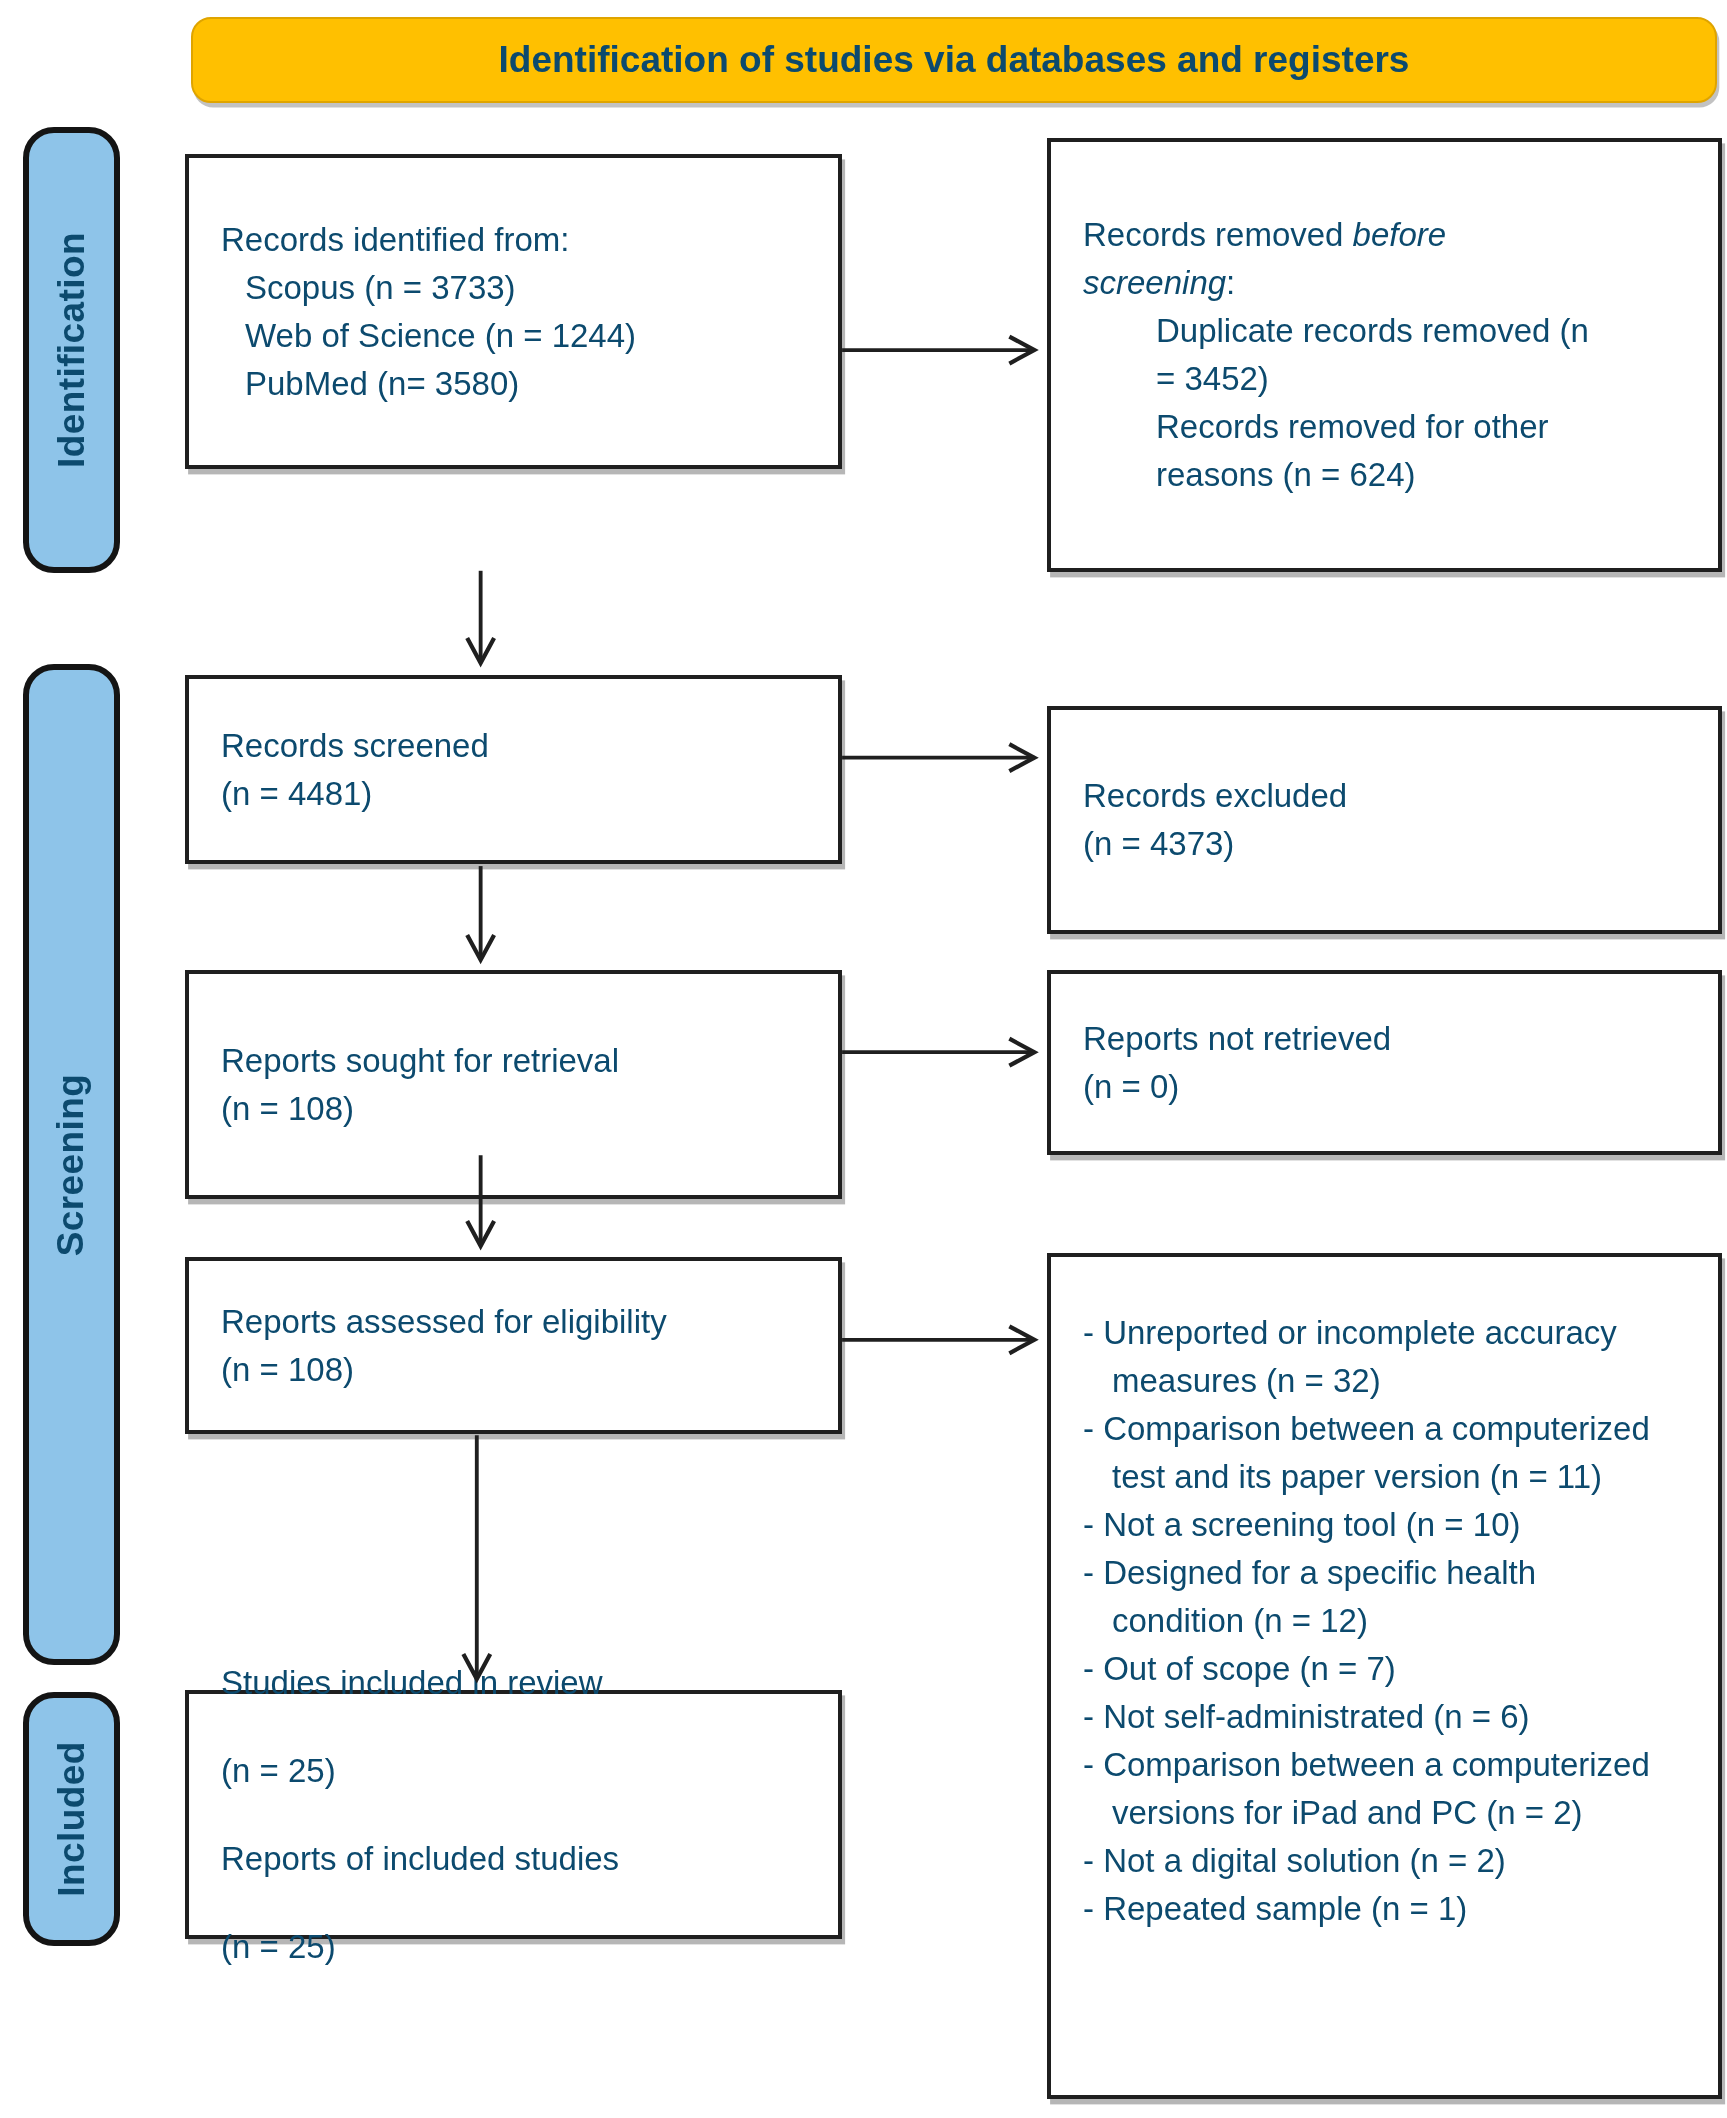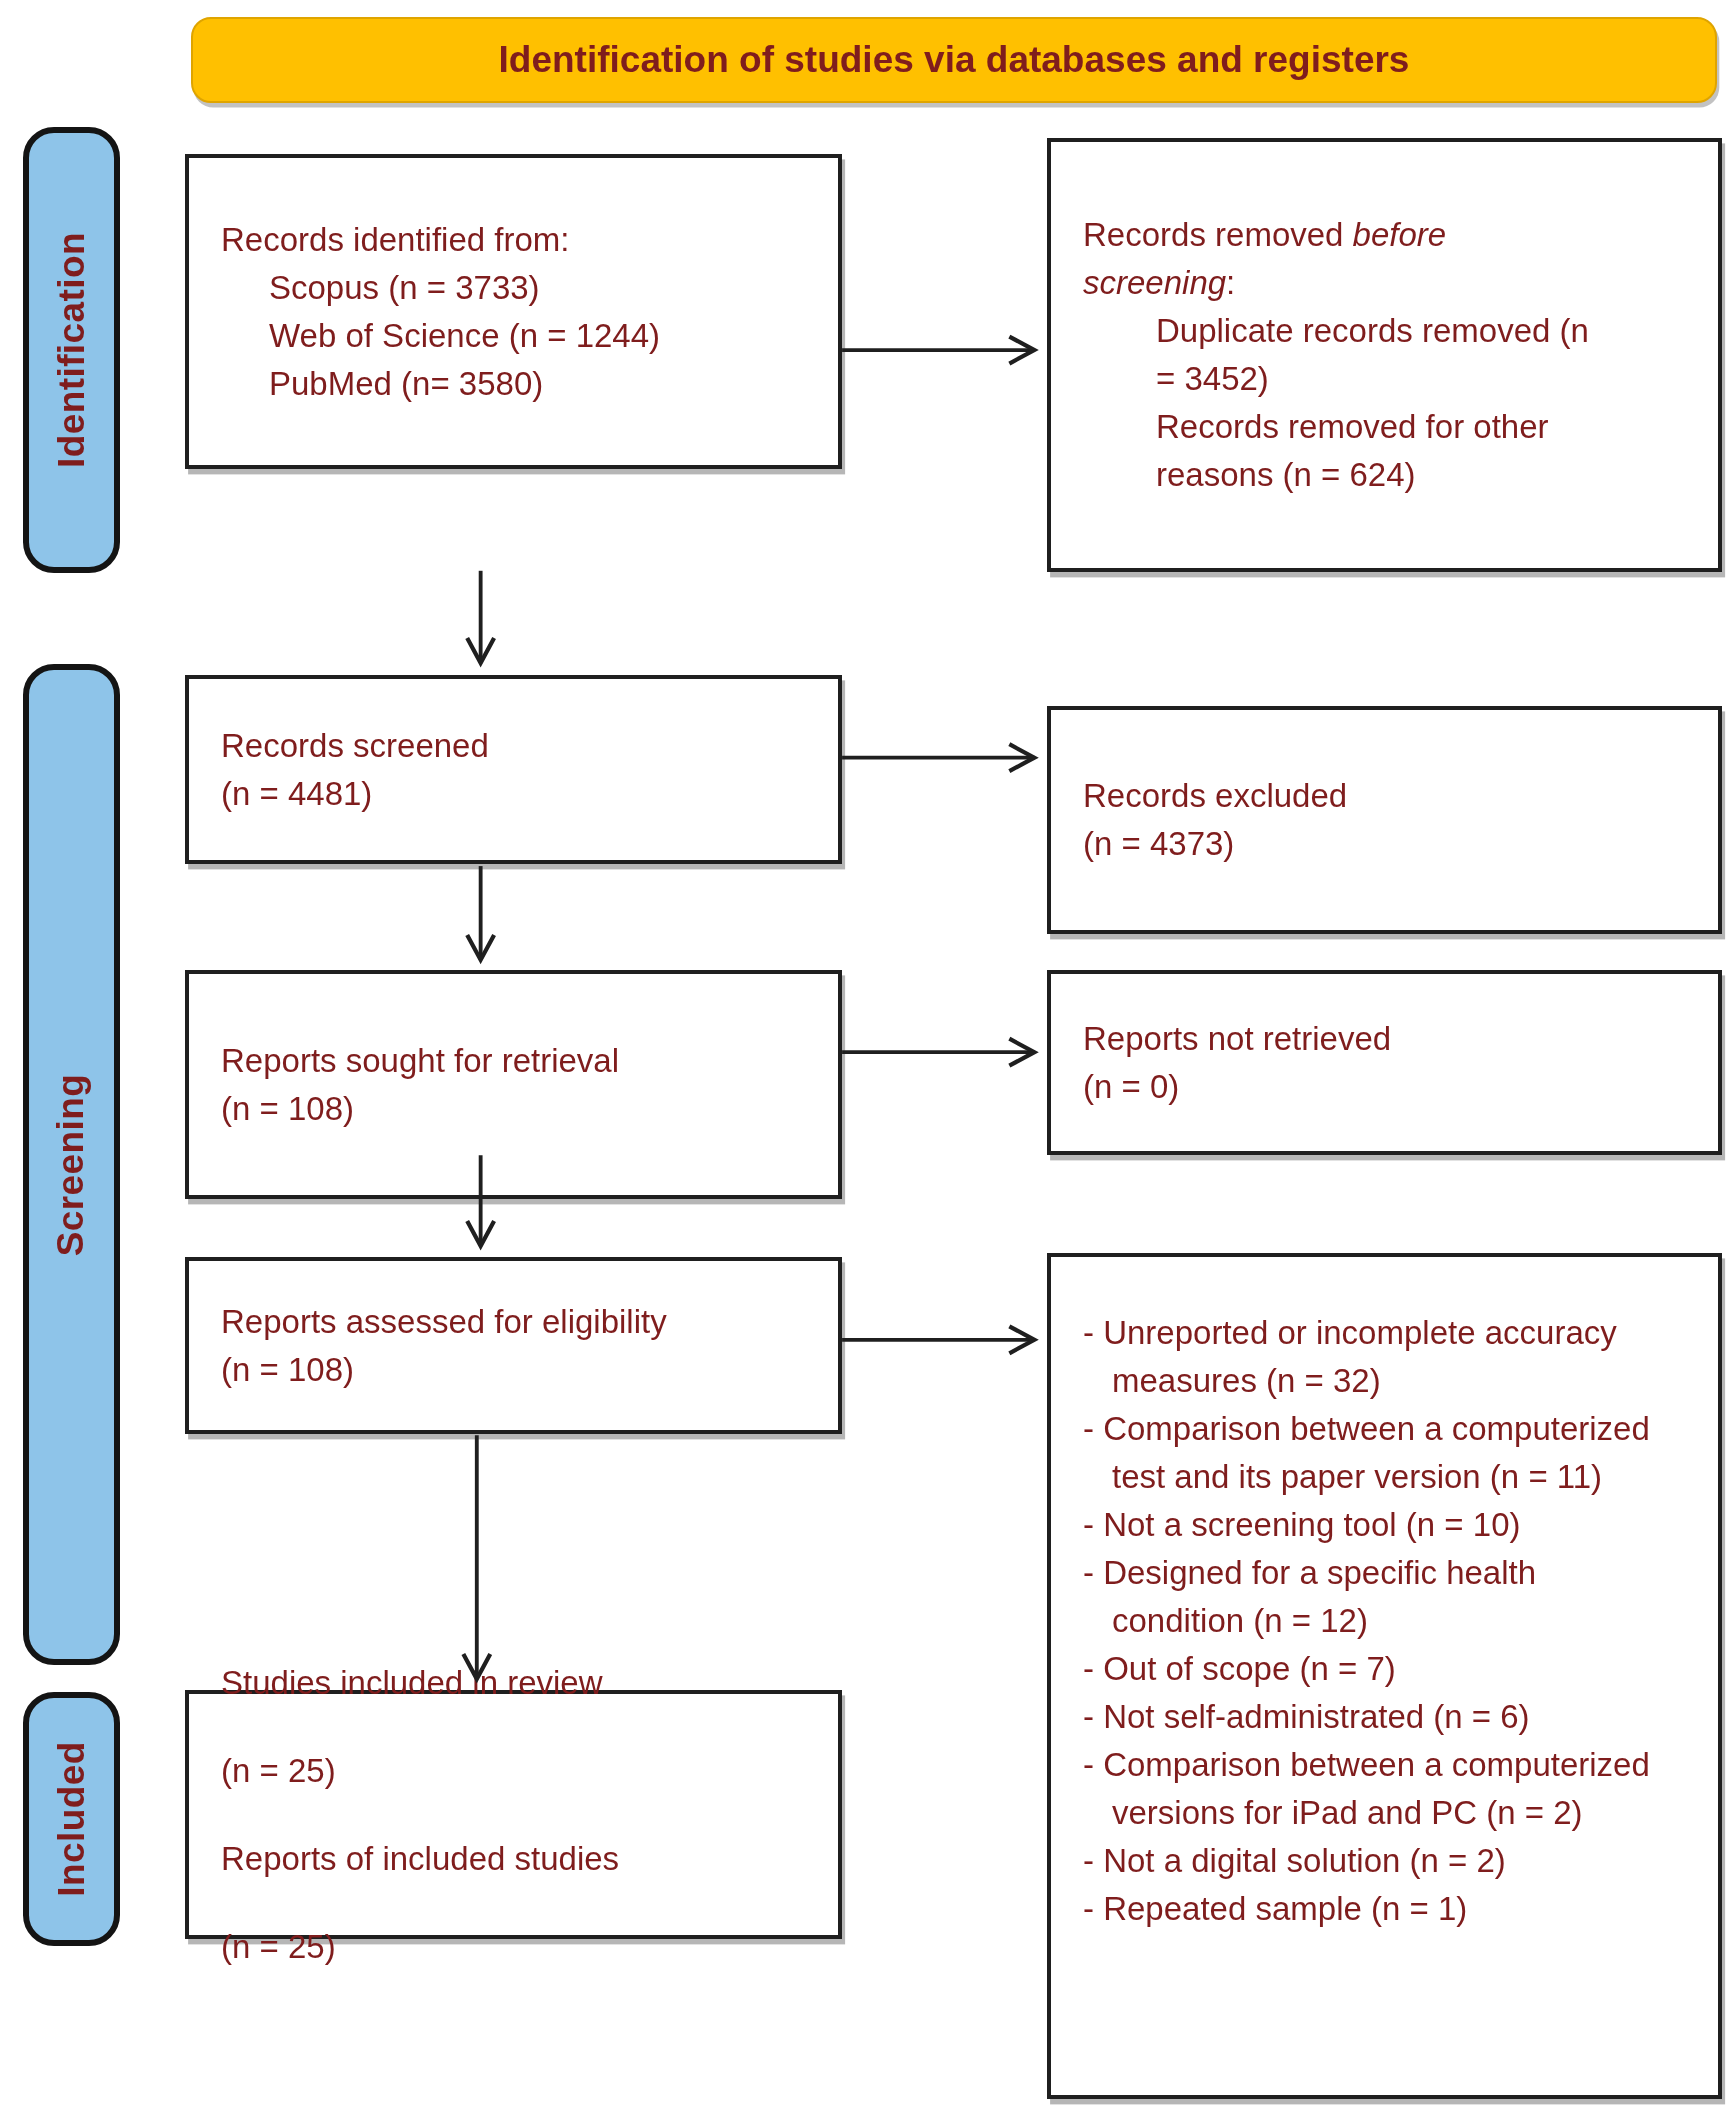--- a/index.html
+++ b/index.html
@@ -1,21 +1,21 @@
 <!DOCTYPE html>
 <html style="font-size:12.3px"><head>
 <meta charset="utf-8">
 <style>
   html,body{margin:0;padding:0;background:#ffffff;}
   .canvas{
     position:relative;
     width:1728px;height:2119px;
     background:#ffffff;
     font-family:"Liberation Sans", sans-serif;
-    color:#7f1d1d;
+    color:#0c4a6e;
   }
   .banner{
     position:absolute;left:191px;top:17px;width:1526px;height:86px;
     background:#FFC000;border:2.3px solid #DFA400;border-radius:20px;
     box-shadow:2.3px 4.6px 0 rgba(120,120,120,.45);
     display:flex;align-items:center;justify-content:center;
     font-weight:bold;font-size:37px;box-sizing:border-box;
   }
   .stage{
     position:absolute;left:23px;width:97px;
@@ -41,21 +41,21 @@
   .col2{left:1047px;width:675px;}
   .b1{top:154px;height:315px;}
   .bA{top:138px;height:434px;}
   .b2{top:675px;height:189px;}
   .bB{top:706px;height:228px;}
   .b3{top:970px;height:229px;}
   .bC{top:970px;height:185px;}
   .b4{top:1257px;height:177px;}
   .bD{top:1253px;height:846px;justify-content:flex-start;padding-top:52px;}
   .b5{top:1690px;height:249px;gap:40px;}
-  .indent1{margin-left:48px;}
+  .indent1{margin-left:24px;}
   .indent2{margin-left:73px;width:461px;}
   .titleA{width:496px;}
   .hang{padding-left:29px;text-indent:-29px;width:542px;}
   .arrows{position:absolute;left:0;top:0;width:1728px;height:2119px;pointer-events:none;}
 </style>
 </head>
 <body>
 
 <div class="canvas">
 

